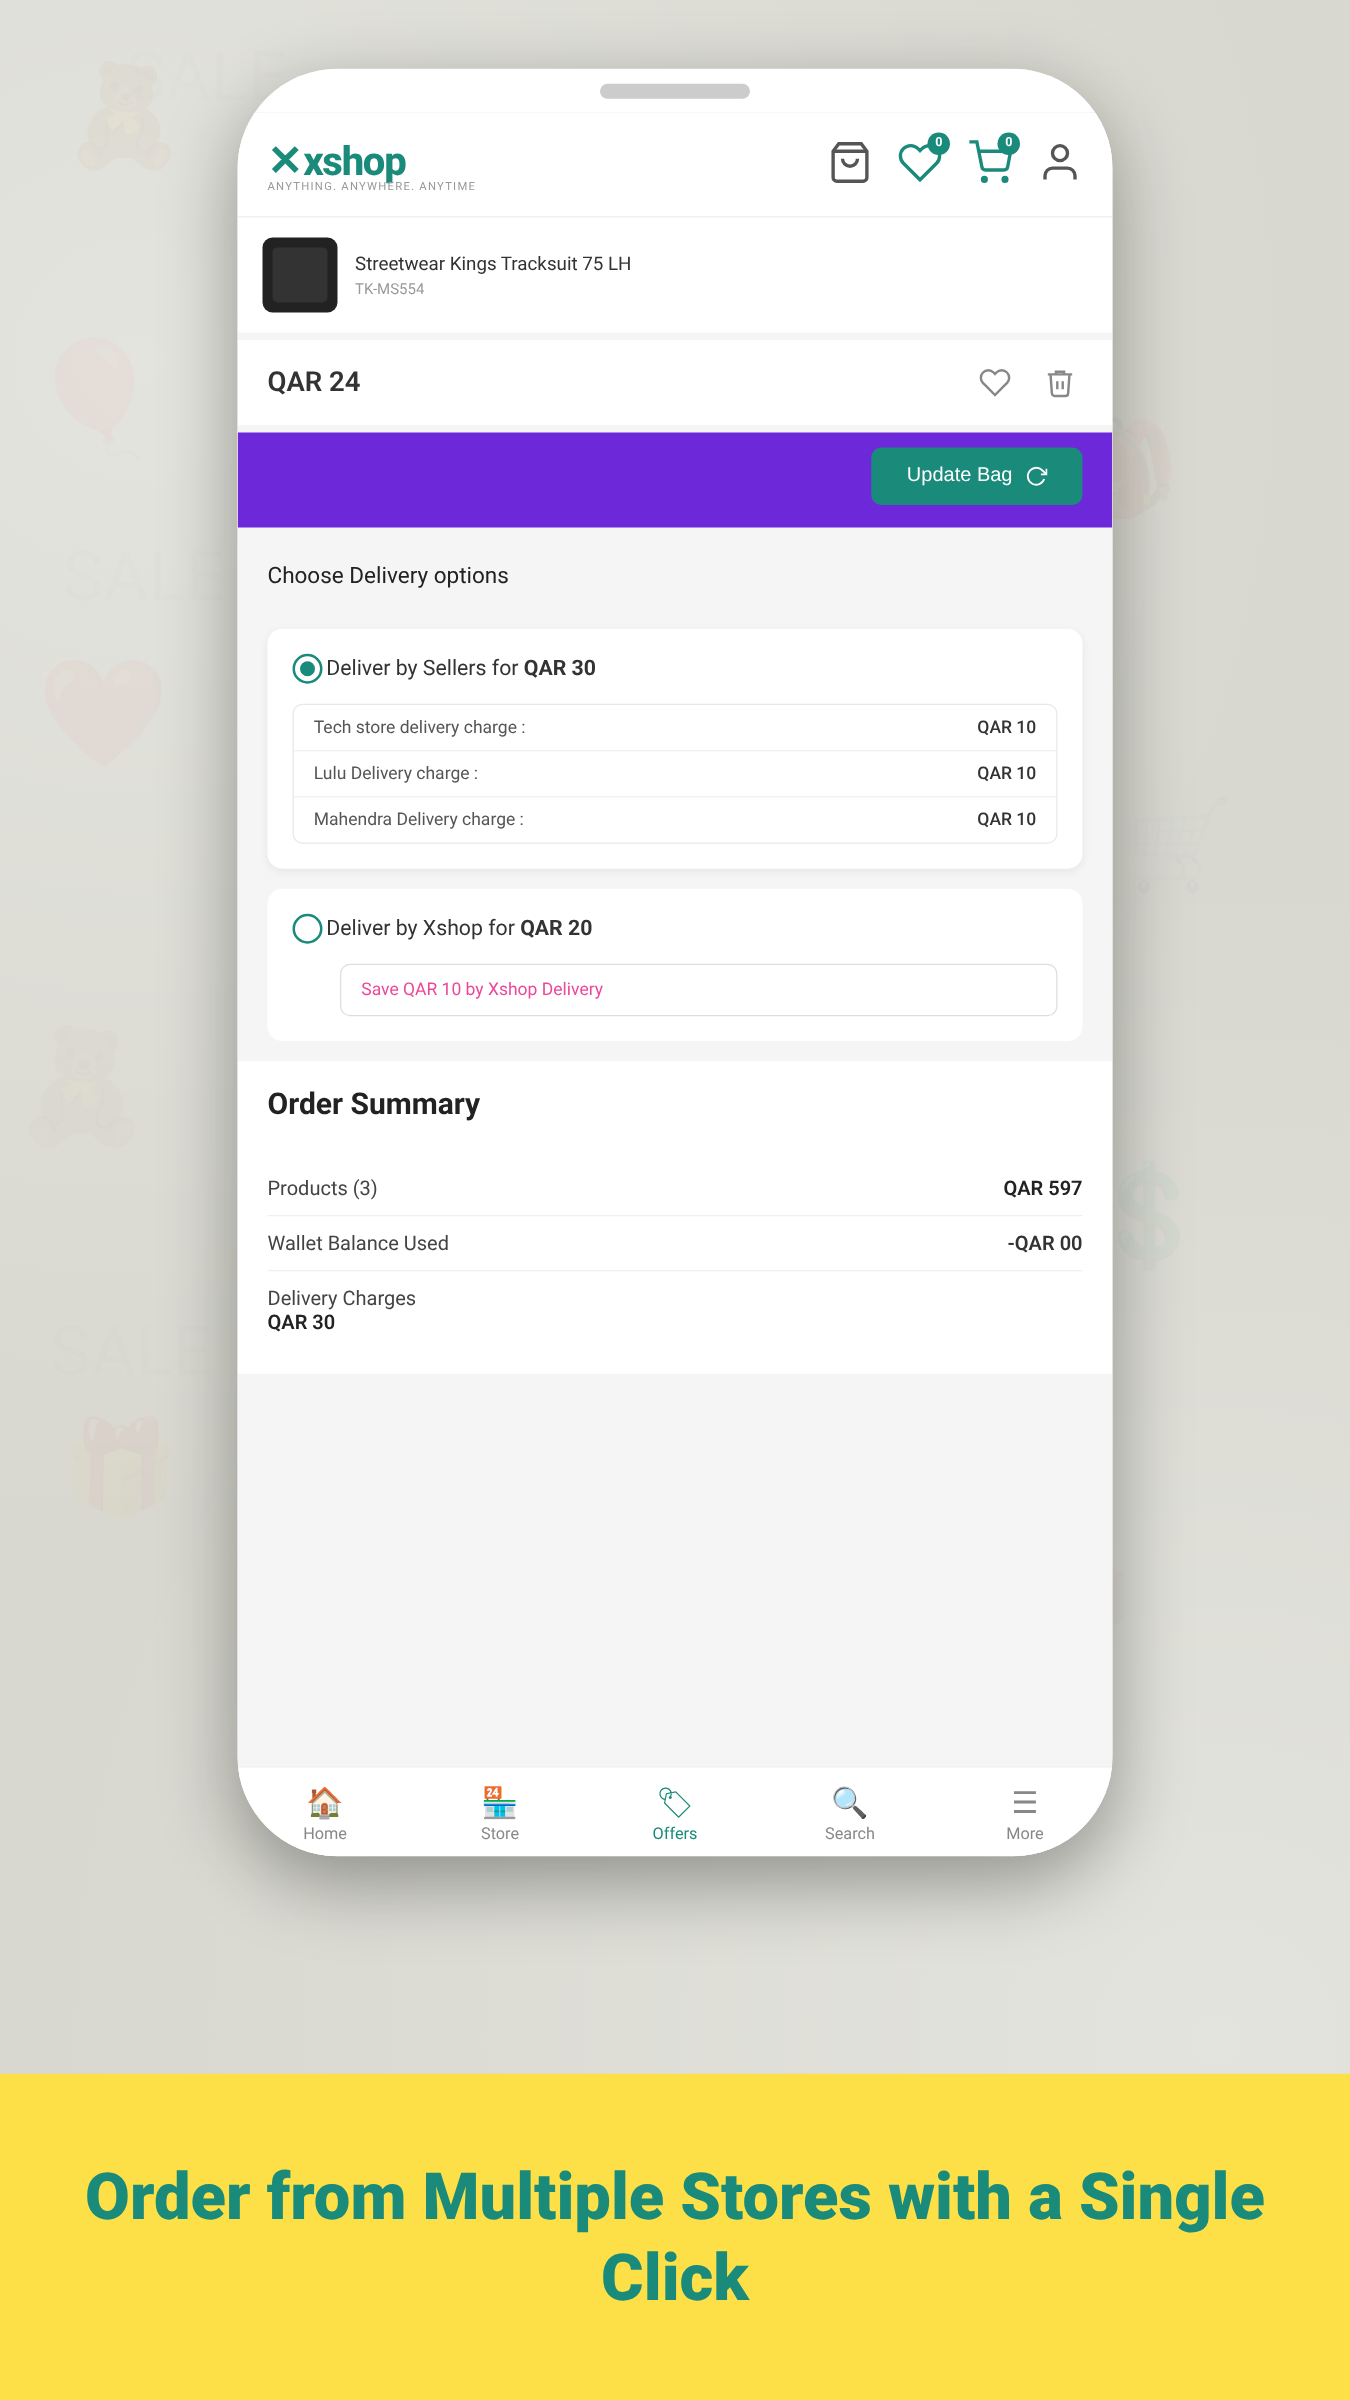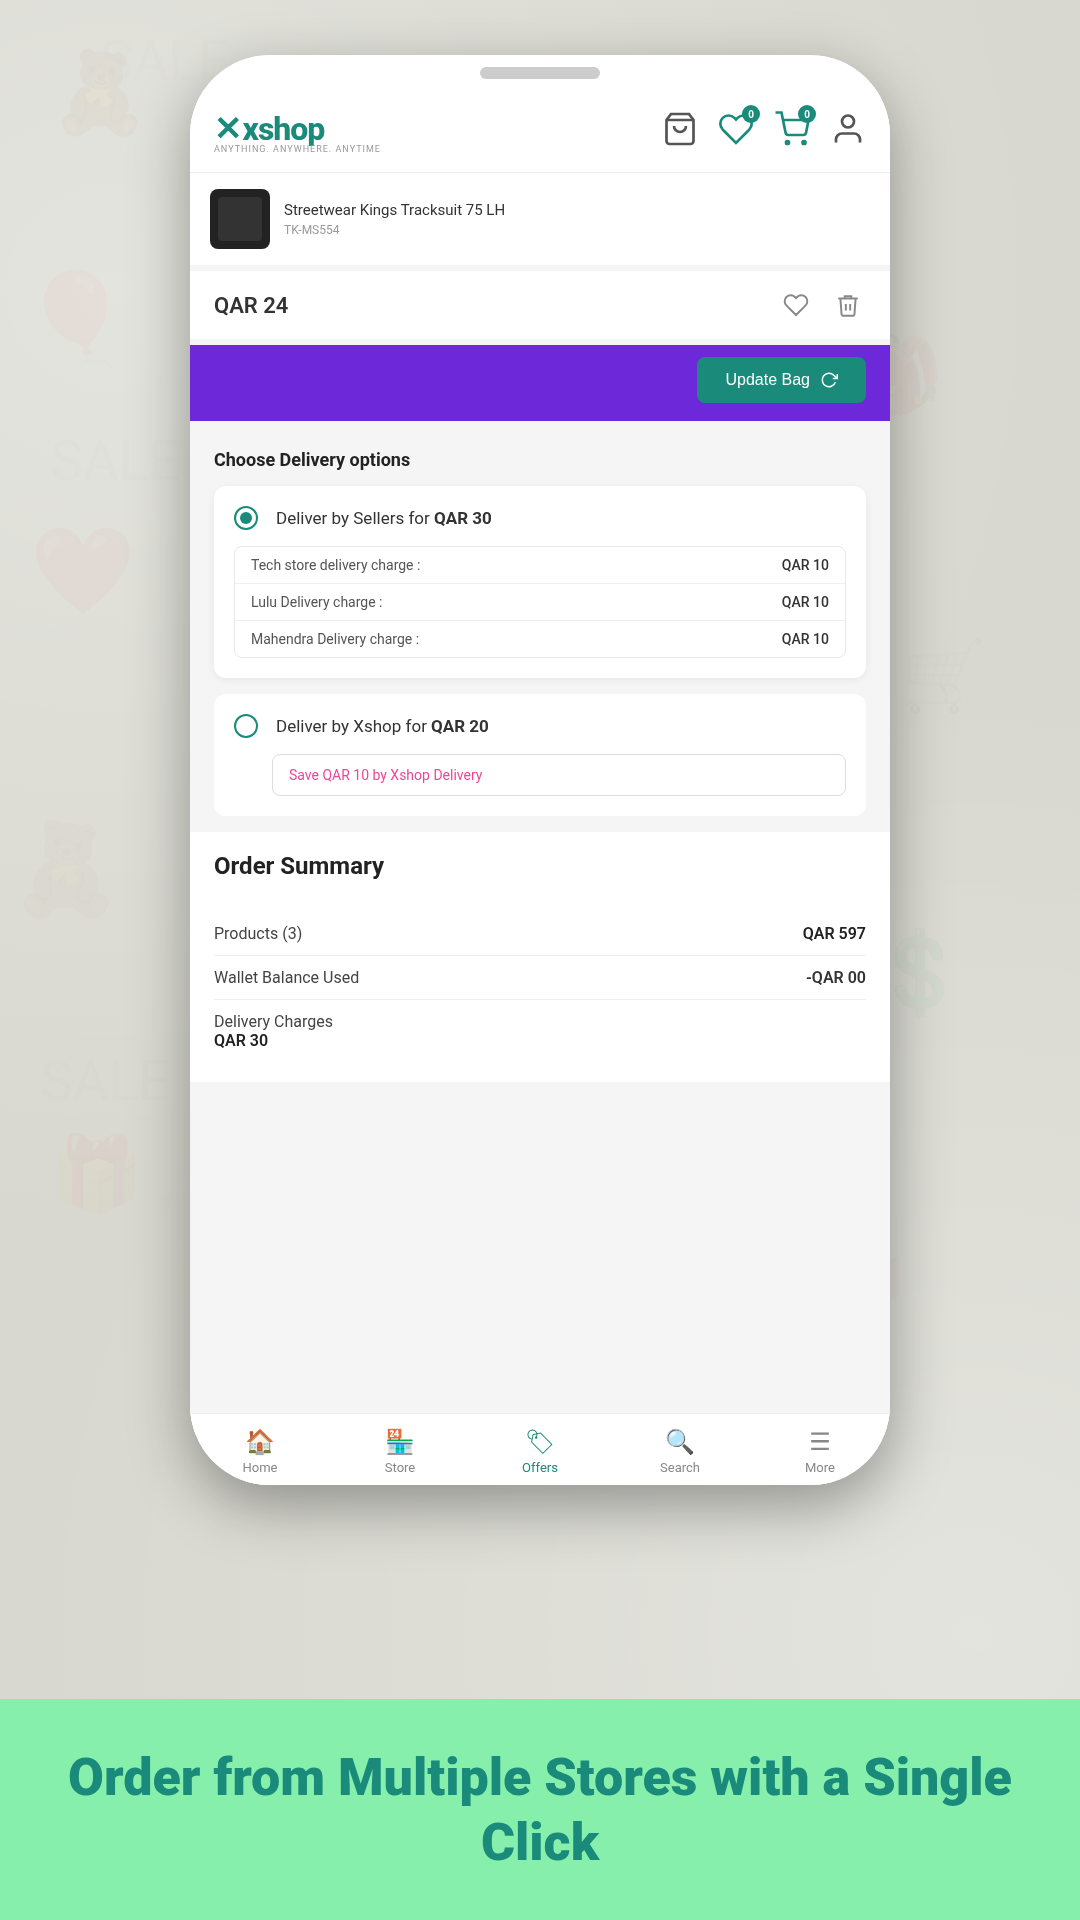--- a/index.html
+++ b/index.html
@@ -235,37 +235,37 @@
       gap: 10px;
     }
 
     
     .delivery-section {
       background: #f5f5f5;
       padding: 18px 24px 0;
     }
     .section-title {
       font-size: 18px;
-      font-weight: 700;
+      font-weight: 400;
       color: #222;
-      margin-bottom: 16px;
+      margin-bottom: 32px;
     }
 
     
     .delivery-option-card {
       background: white;
       border-radius: 12px;
       padding: 20px;
       margin-bottom: 16px;
       box-shadow: 0 2px 8px rgba(0,0,0,0.06);
     }
     .delivery-option-header {
       display: flex;
       align-items: center;
-      gap: 18px;
+      gap: 3px;
       margin-bottom: 16px;
     }
     .radio-outer {
       width: 24px;
       height: 24px;
       border-radius: 50%;
       border: 2px solid #1a8a7a;
       display: flex;
       align-items: center;
       justify-content: center;
@@ -418,22 +418,22 @@
     .nav-label.active {
       color: #1a8a7a;
     }
 
     
     .bottom-caption {
       position: absolute;
       bottom: 0;
       left: 0;
       right: 0;
-      height: 221px;
-      background: #86efac;
+      height: 261px;
+      background: #fde047;
       display: flex;
       align-items: center;
       justify-content: center;
       padding: 0 60px;
     }
     .caption-text {
       font-size: 52px;
       font-weight: 900;
       color: #1a8a7a;
       text-align: center;

